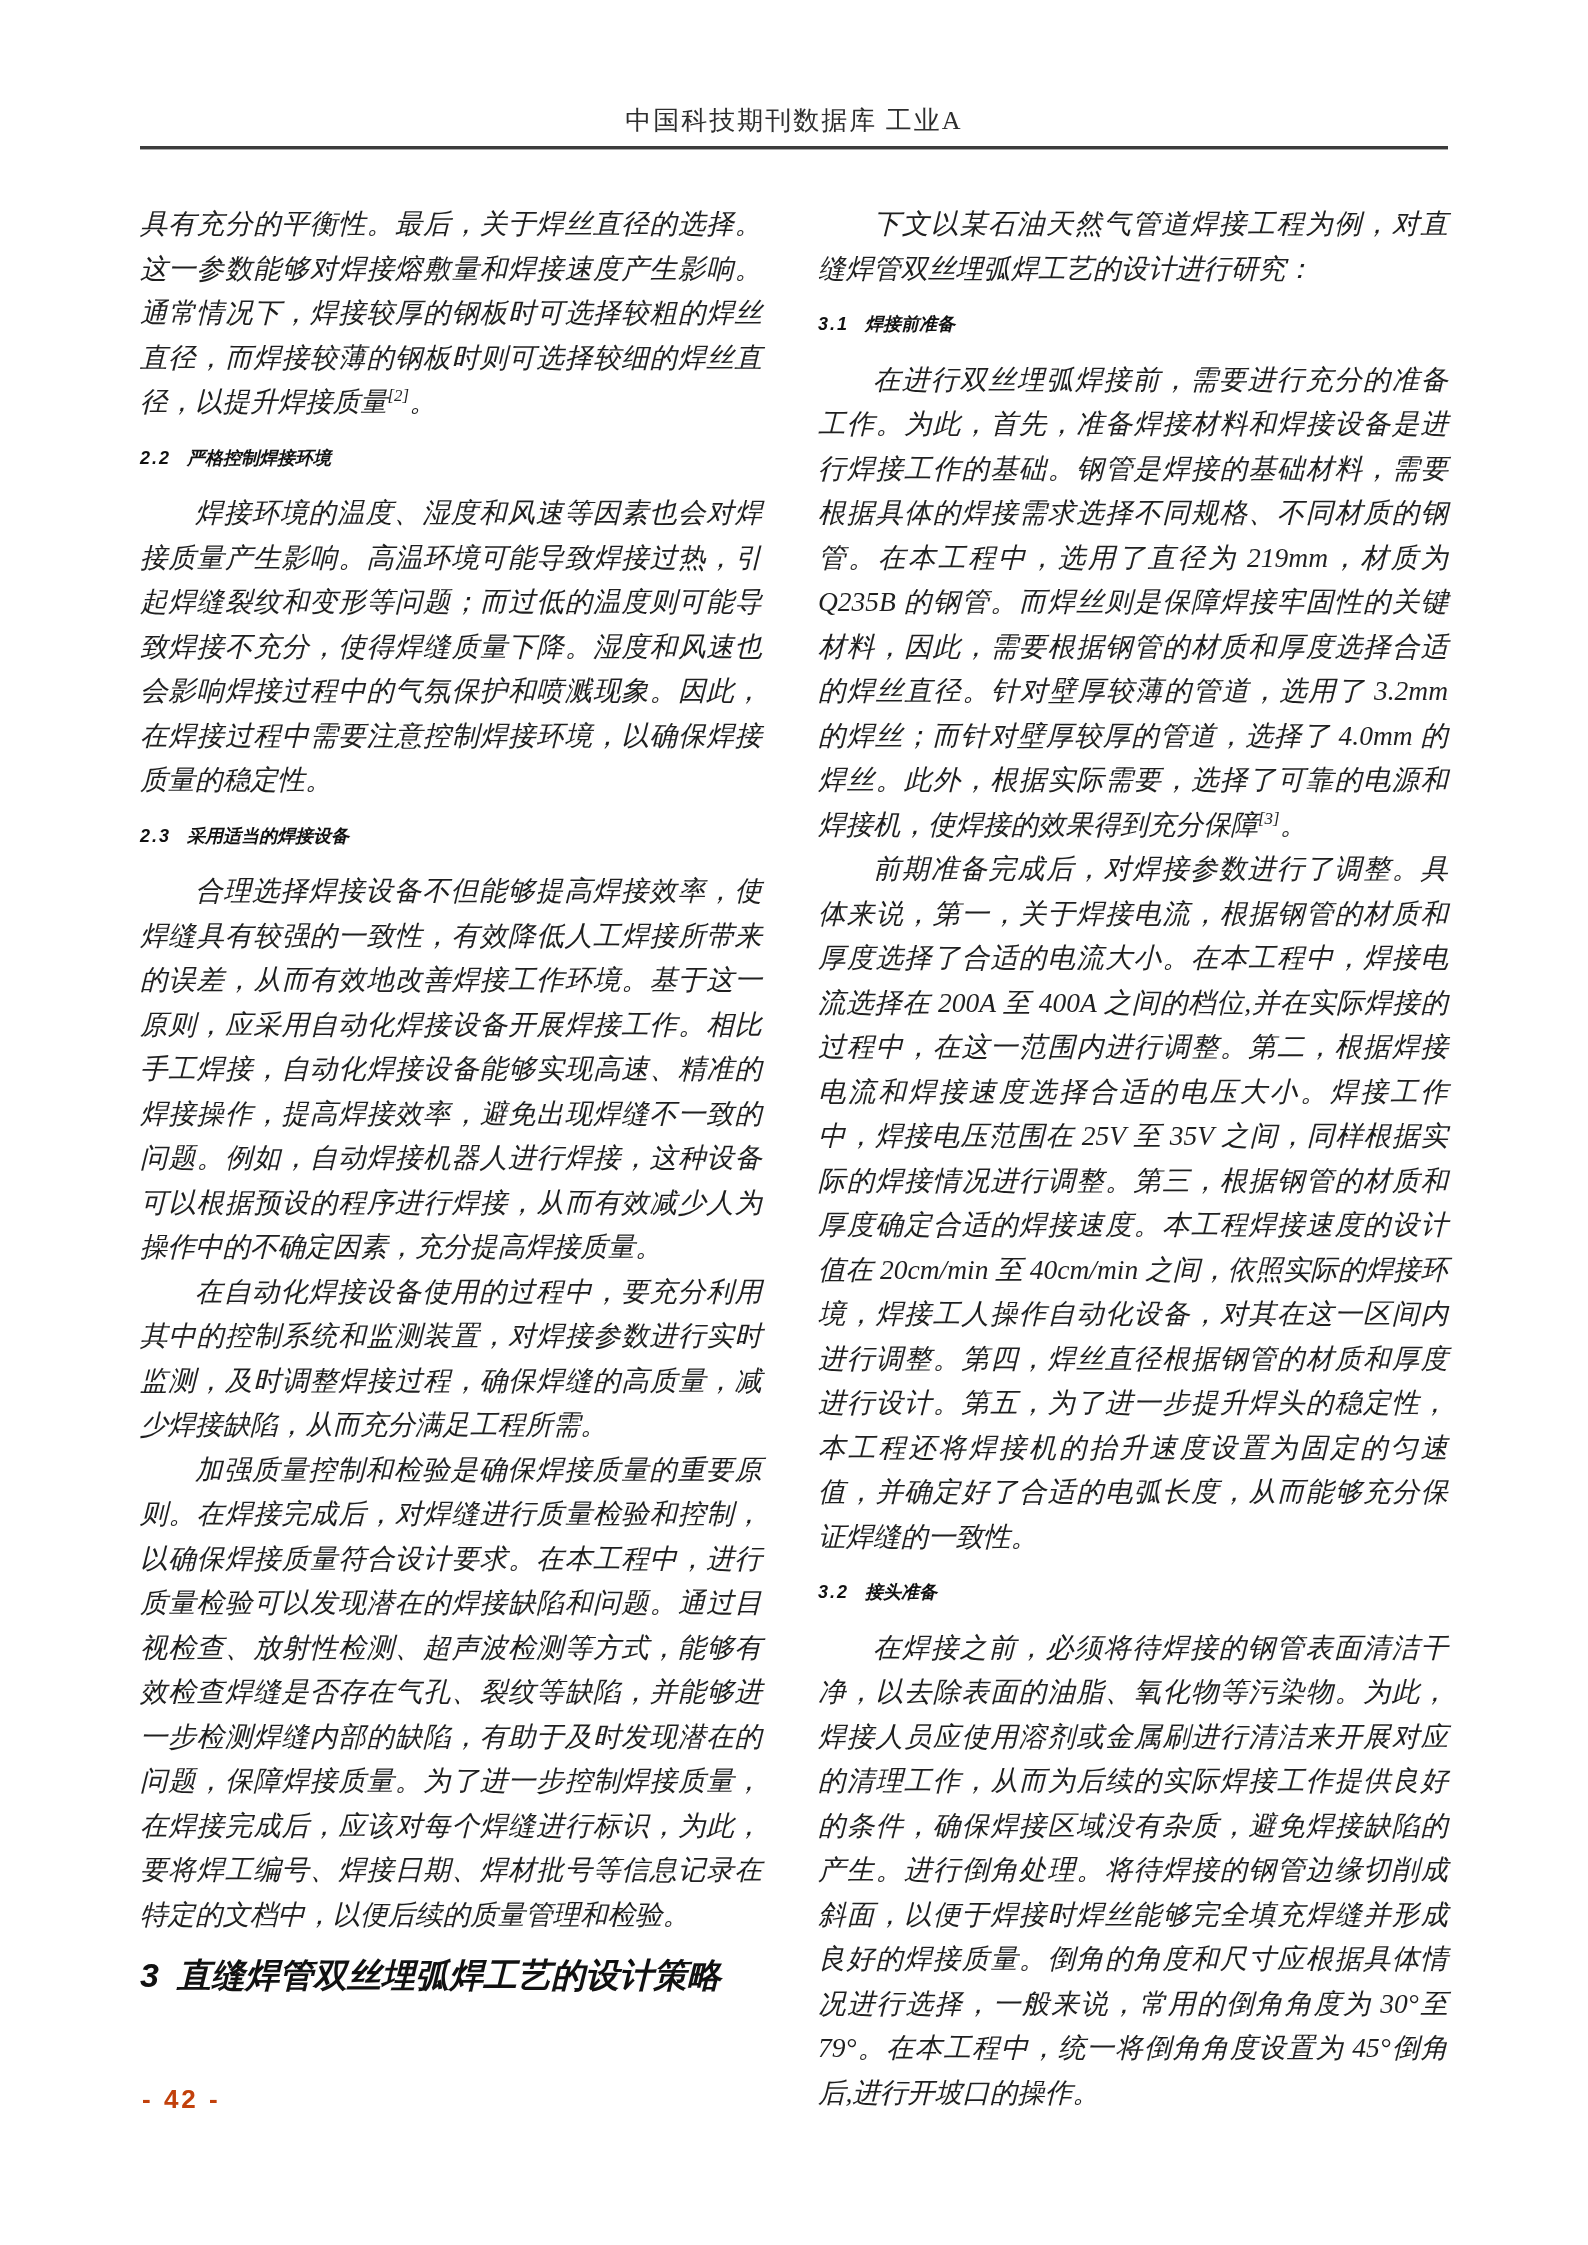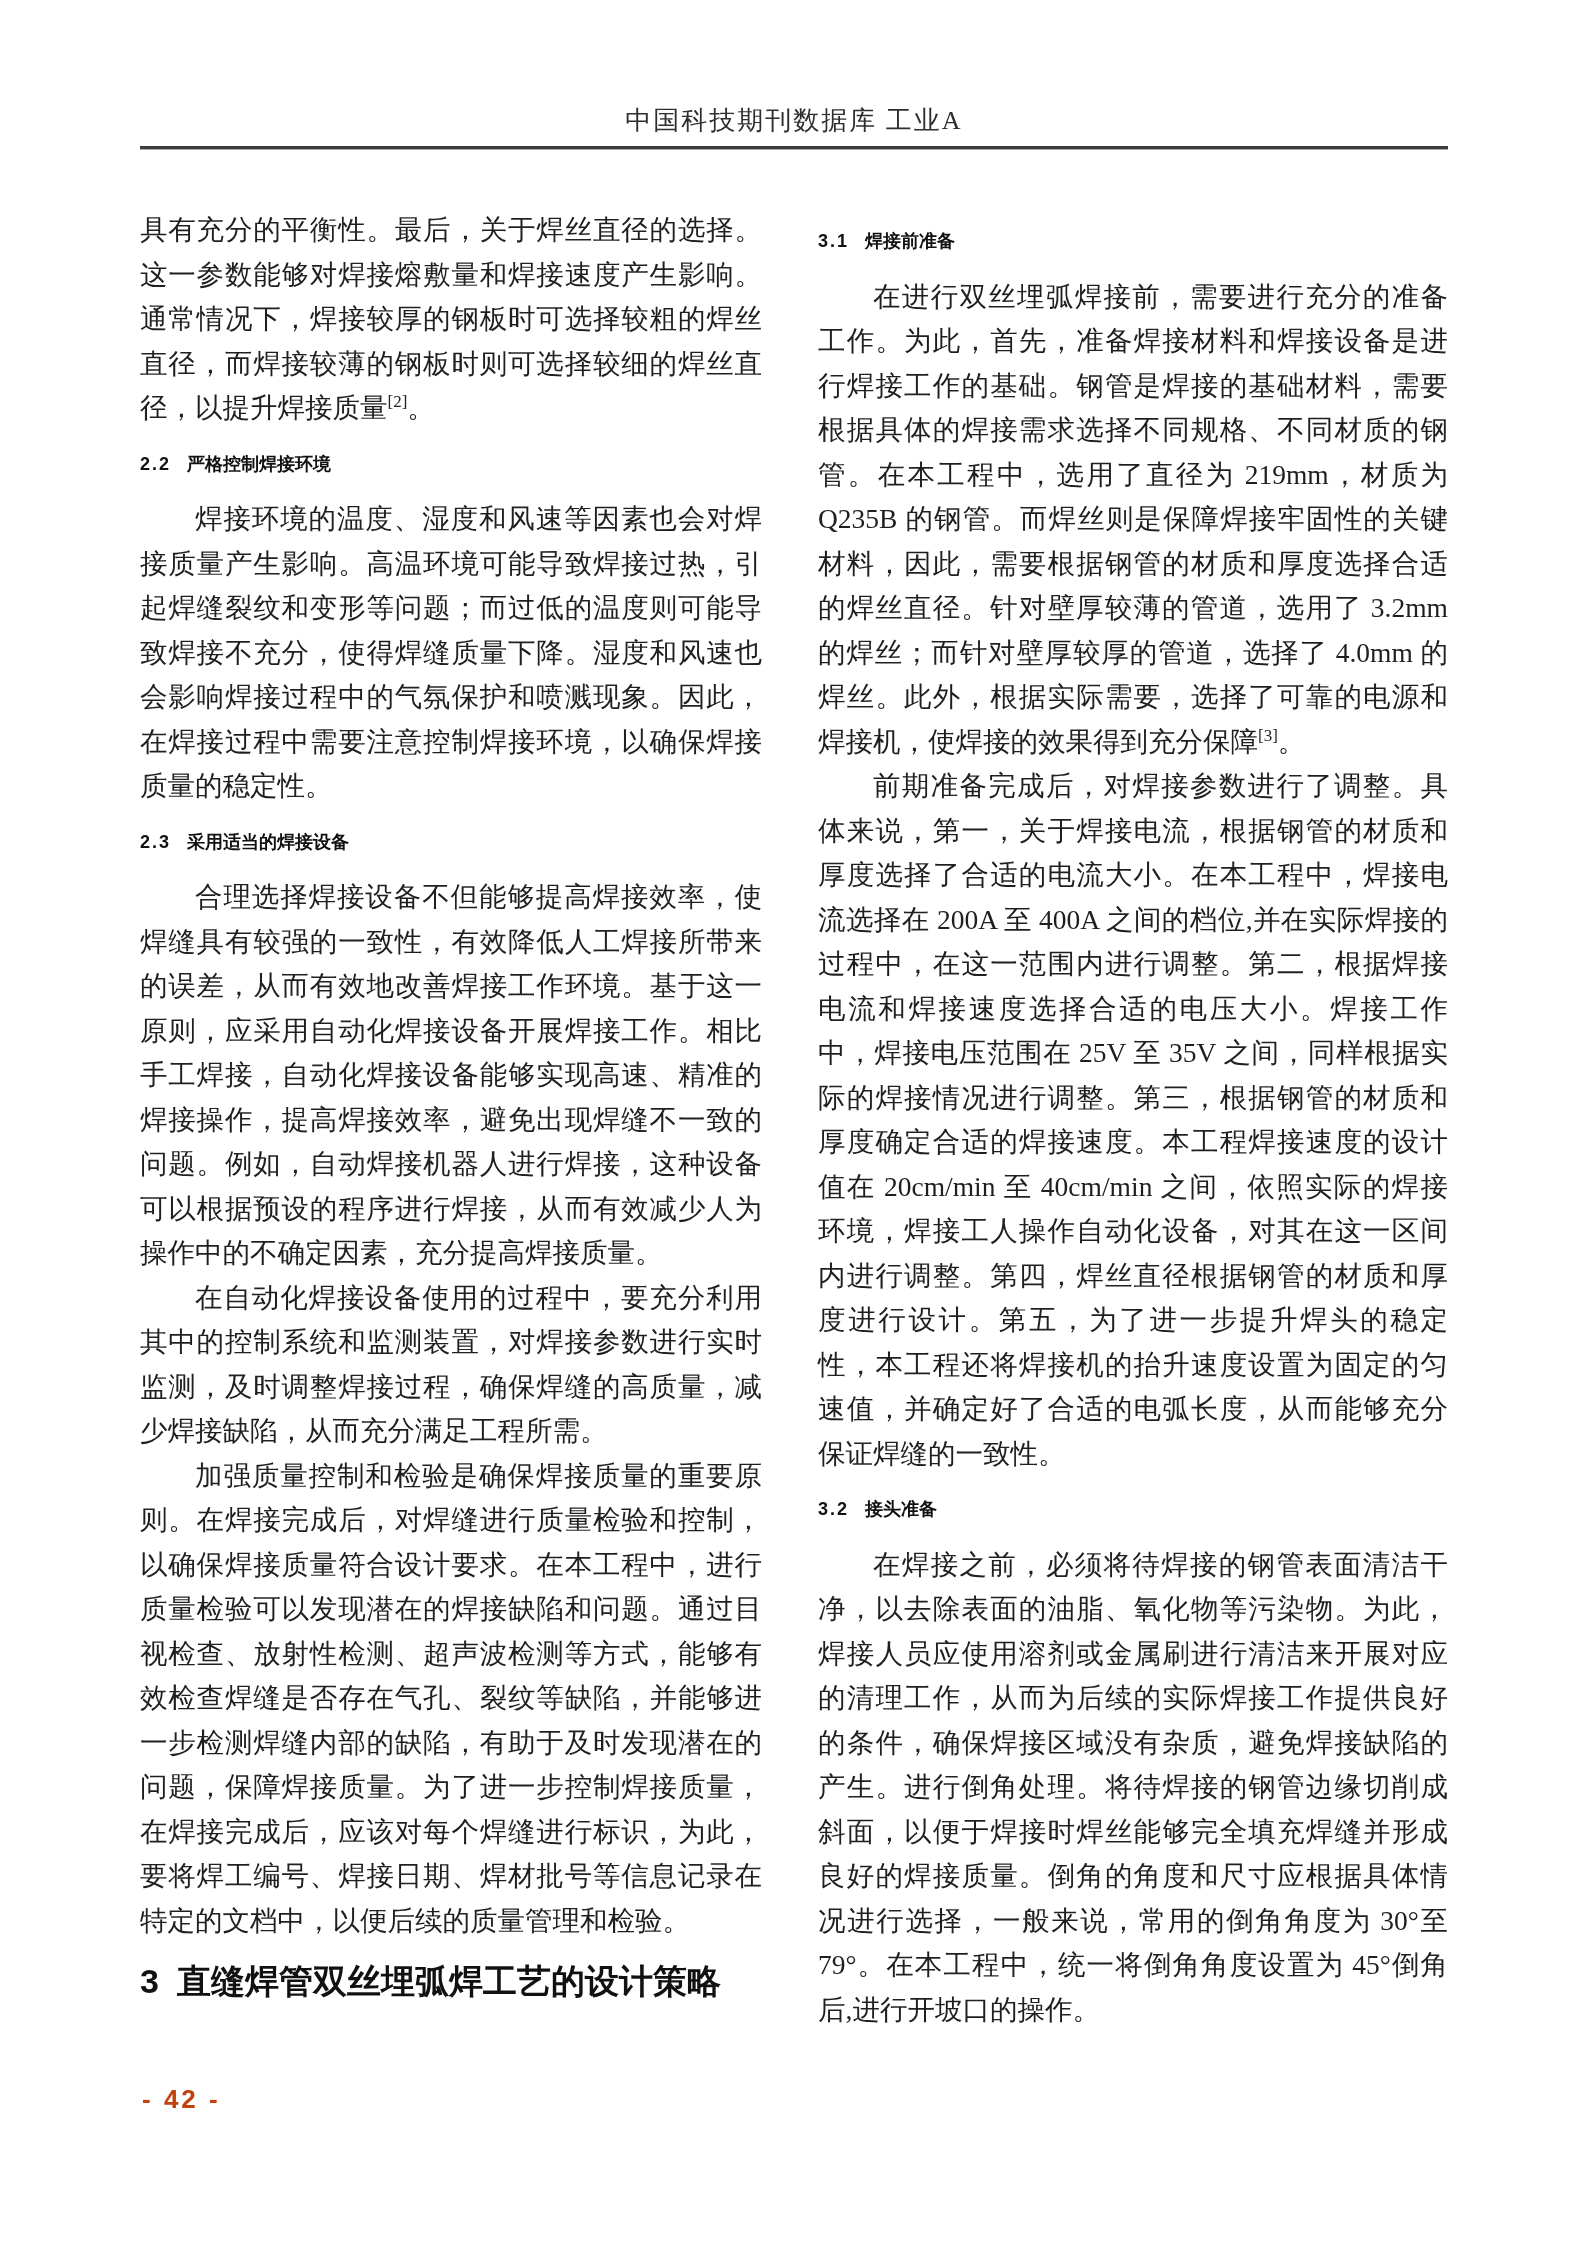--- a/index.html
+++ b/index.html
@@ -24,25 +24,26 @@
   .header-rule {
     position: absolute;
     left: 140px; top: 146px;
     width: 1308px; height: 0;
     border-top: 3px solid #3c3c3c;
     border-bottom: 1px solid #aaaaaa;
   }
 
   .col {
     position: absolute;
-    top: 208px;
+    top: 202px;
     font-size: 27.5px;
     line-height: 44.5px;
     text-align: justify;
     text-justify: inter-character;
+    font-style: italic;
   }
   .col-left  { left: 140px; width: 622px; }
   .col-right { left: 818px; width: 630px; }
 
   .para { margin: 0; text-indent: 2em; }
   .para.noindent { text-indent: 0; }
 
   .h2 {
     font-family: "Liberation Sans", "DejaVu Sans", sans-serif;
     font-weight: bold;
@@ -107,20 +108,21 @@
 
 
     <p class="para">加强质量控制和检验是确保焊接质量的重要原则。在焊接完成后，对焊缝进行质量检验和控制，以确保焊接质量符合设计要求。在本工程中，进行质量检验可以发现潜在的焊接缺陷和问题。通过目视检查、放射性检测、超声波检测等方式，能够有效检查焊缝是否存在气孔、裂纹等缺陷，并能够进一步检测焊缝内部的缺陷，有助于及时发现潜在的问题，保障焊接质量。为了进一步控制焊接质量，在焊接完成后，应该对每个焊缝进行标识，为此，要将焊工编号、焊接日期、焊材批号等信息记录在特定的文档中，以便后续的质量管理和检验。</p>
 
     <div class="h1"><span class="hnum">3</span><span>直缝焊管双丝埋弧焊工艺的设计策略</span></div>
 
   </div>
 
   <div class="col col-right">
 
+    <p class="para">下文以某石油天然气管道焊接工程为例，对直缝焊管双丝埋弧焊工艺的设计进行研究：</p>
 
     <div class="h2"><span class="hnum">3.1</span><span>焊接前准备</span></div>
 
     <p class="para"><span>在进行双丝埋弧焊接前，需要进行充分的准备工作。为此，首先，准备焊接材料和焊接设备是进行焊接工作的基础。钢管是焊接的基础材料，需要根据具体的焊接需求选择不同规格、不同材质的钢管。在本工程中，选用了直径为 219mm，材质为 Q235B 的钢管。而焊丝则是保障焊接牢固性的关键材料，因此，需要根据钢管的材质和厚度选择合适的焊丝直径。针对壁厚较薄的管道，选用了 3.2mm 的焊丝；而针对壁厚较厚的管道，选择了 4.0mm 的焊丝。此外，根据实际需要，选择了可靠的电源和焊接机，使焊接的效果得到充分保障</span><sup class="ref">[3]</sup><span>。</span></p>
 
     <p class="para">前期准备完成后，对焊接参数进行了调整。具体来说，第一，关于焊接电流，根据钢管的材质和厚度选择了合适的电流大小。在本工程中，焊接电流选择在 200A 至 400A 之间的档位,并在实际焊接的过程中，在这一范围内进行调整。第二，根据焊接电流和焊接速度选择合适的电压大小。焊接工作中，焊接电压范围在 25V 至 35V 之间，同样根据实际的焊接情况进行调整。第三，根据钢管的材质和厚度确定合适的焊接速度。本工程焊接速度的设计值在 20cm/min 至 40cm/min 之间，依照实际的焊接环境，焊接工人操作自动化设备，对其在这一区间内进行调整。第四，焊丝直径根据钢管的材质和厚度进行设计。第五，为了进一步提升焊头的稳定性，本工程还将焊接机的抬升速度设置为固定的匀速值，并确定好了合适的电弧长度，从而能够充分保证焊缝的一致性。</p>
 
     <div class="h2"><span class="hnum">3.2</span><span>接头准备</span></div>
 
     <p class="para">在焊接之前，必须将待焊接的钢管表面清洁干净，以去除表面的油脂、氧化物等污染物。为此，焊接人员应使用溶剂或金属刷进行清洁来开展对应的清理工作，从而为后续的实际焊接工作提供良好的条件，确保焊接区域没有杂质，避免焊接缺陷的产生。进行倒角处理。将待焊接的钢管边缘切削成斜面，以便于焊接时焊丝能够完全填充焊缝并形成良好的焊接质量。倒角的角度和尺寸应根据具体情况进行选择，一般来说，常用的倒角角度为 30°至 79°。在本工程中，统一将倒角角度设置为 45°倒角后,进行开坡口的操作。</p>

